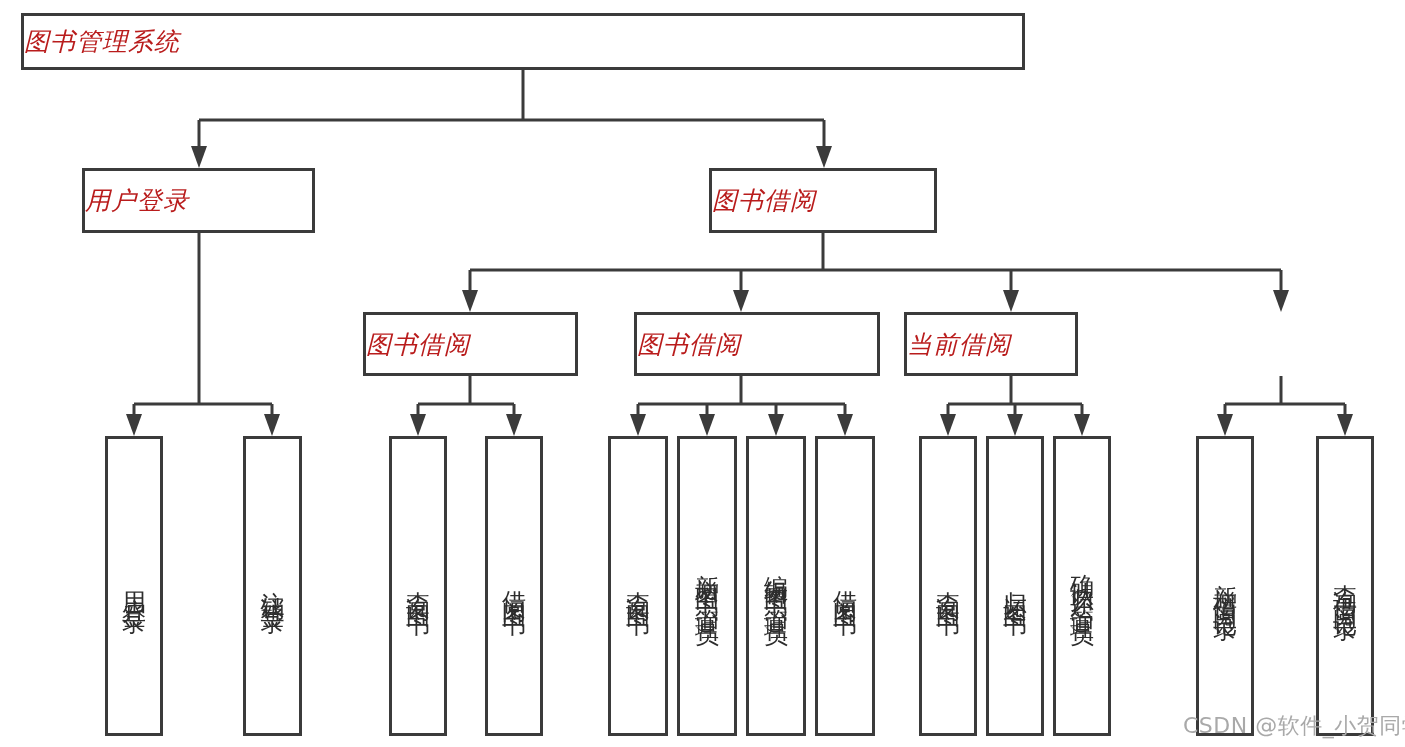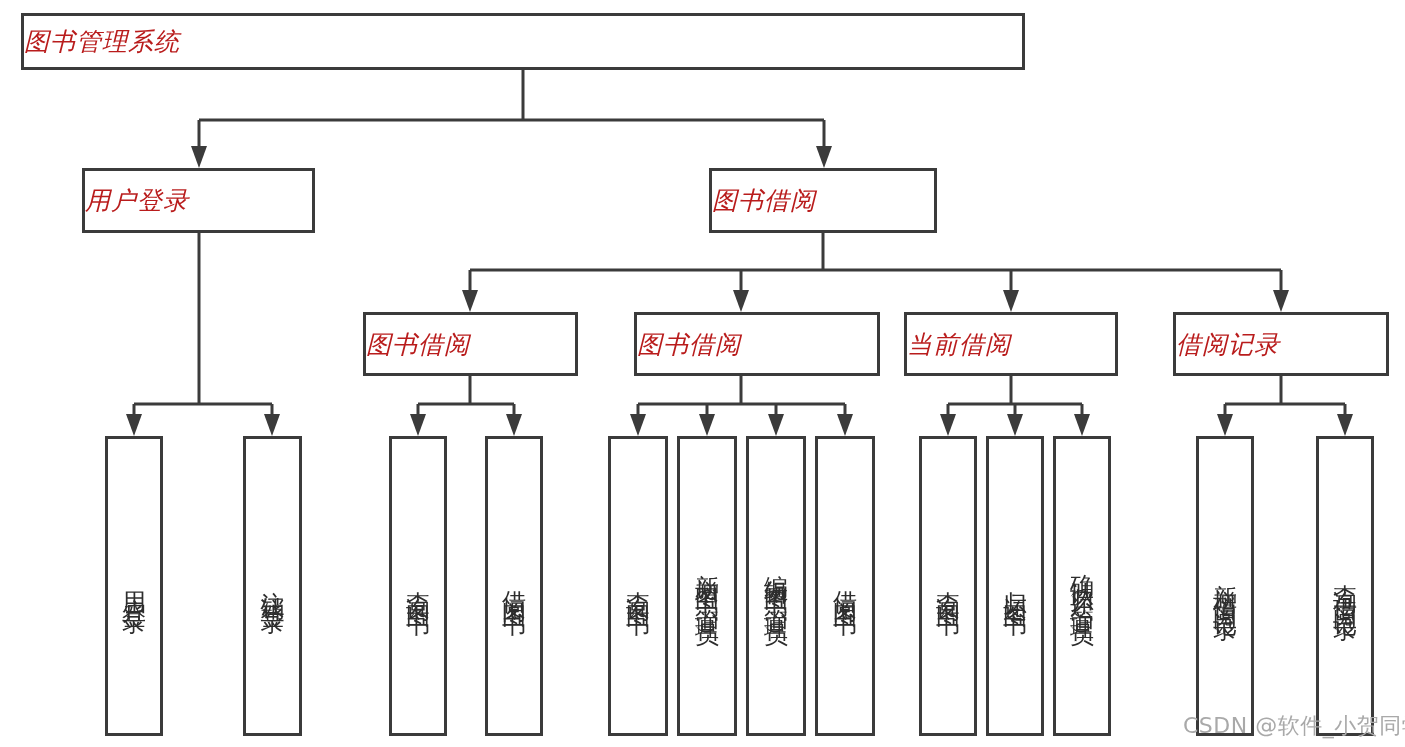--- a/index.html
+++ b/index.html
@@ -152,25 +152,22 @@
   <div class="hbox" style="left:709px; top:168px; width:228px; height:65px">
     <span>图书借阅</span>
   </div>
 
   <div class="hbox" style="left:363px; top:312px; width:215px; height:64px">
     <span>图书借阅</span>
   </div>
   <div class="hbox" style="left:634px; top:312px; width:246px; height:64px">
     <span>图书借阅</span>
   </div>
-  <div class="hbox" style="left:904px; top:312px; width:214px; height:64px">
+  <div class="hbox" style="left:904px; top:312px; width:174px; height:64px">
     <span>当前借阅</span>
-  </div>
-  <div class="hbox" style="left:1173px; top:312px; width:216px; height:64px">
-    <span>借阅记录</span>
   </div>
 
   <div class="leaf" style="left:105px; width:58px">
     <span class="vtext">用户登录</span>
   </div>
   <div class="leaf" style="left:243px; width:59px">
     <span class="vtext">注销登录</span>
   </div>
 
   <div class="leaf" style="left:389px; width:58px">

